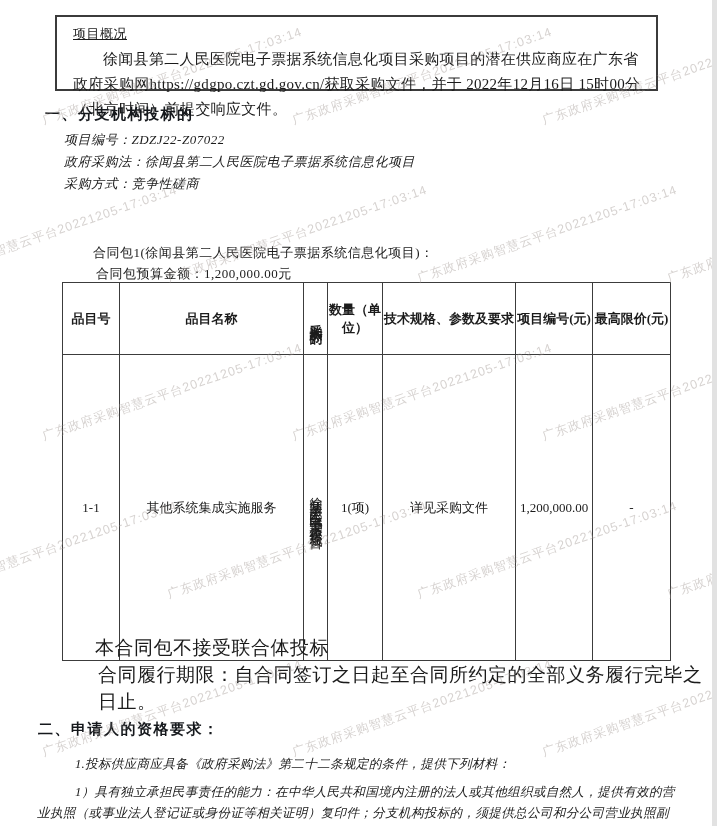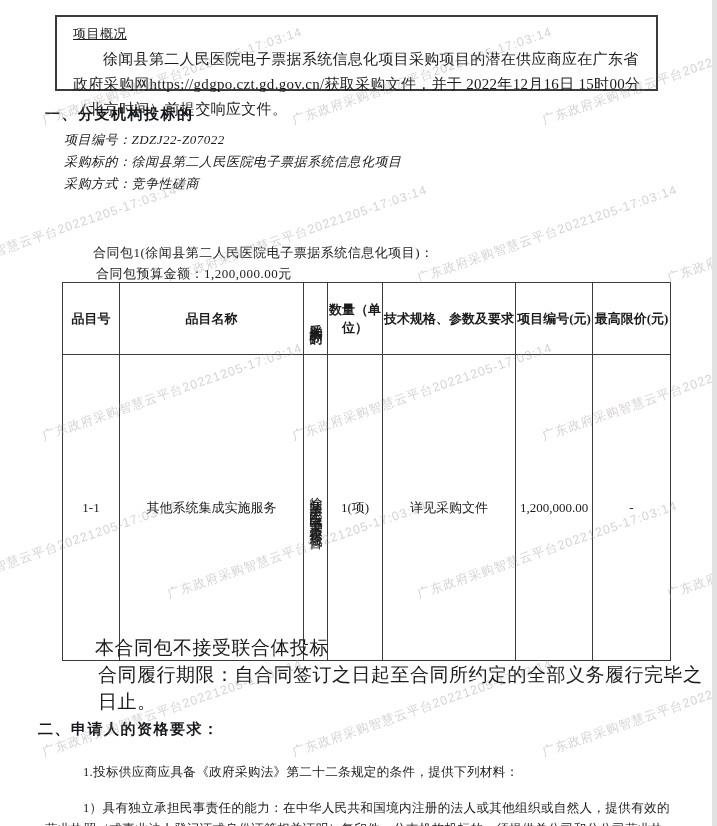--- a/index.html
+++ b/index.html
@@ -68,21 +68,21 @@
   .nowrap { white-space:nowrap; }
 
   .notes { position:absolute; left:95px; top:634px; font-size:19px; letter-spacing:0.5px; }
   .note-line { height:27px; line-height:27px; }
   .note-line + .note-line { margin-left:3px; }
 
   .qual {
     position:absolute; left:29px; top:746px; width:658px;
     font-size:12.6px; line-height:20.4px; letter-spacing:0.3px;
   }
-  .qual p { margin:16px; text-indent:38px; word-break:break-all; }
+  .qual p { margin:8px; text-indent:38px; word-break:break-all;font-style:italic; }
 
   .right-edge {
     position:absolute; right:0; top:0; width:5px; height:826px;
     background:#e2e2e2; z-index:4;
   }
 </style>
 </head>
 <body>
 
 <div class="page">
@@ -94,21 +94,21 @@
       <p class="overview-para">徐闻县第二人民医院电子票据系统信息化项目采购项目的潜在供应商应在广东省政府采购网https://gdgpo.czt.gd.gov.cn/获取采购文件，并于 2022年12月16日 15时00分 （北京时间）前提交响应文件。</p>
     </div>
 
     <h2 class="sec-heading" id="sec1-heading">一、分支机构投标的</h2>
 
     <div class="fields">
       <div class="field-line">
         <span>项目编号：</span><span>ZDZJ22-Z07022</span>
       </div>
       <div class="field-line">
-        <span>采购标的：</span><span>徐闻县第二人民医院电子票据系统信息化项目</span>
+        <span>政府采购法：</span><span>徐闻县第二人民医院电子票据系统信息化项目</span>
       </div>
       <div class="field-line">
         <span>采购方式：</span><span>竞争性磋商</span>
       </div>
     </div>
 
     <div class="contract">
       <div class="contract-line">合同包1(徐闻县第二人民医院电子票据系统信息化项目)：</div>
       <div class="contract-line">合同包预算金额：1,200,000.00元</div>
     </div>

